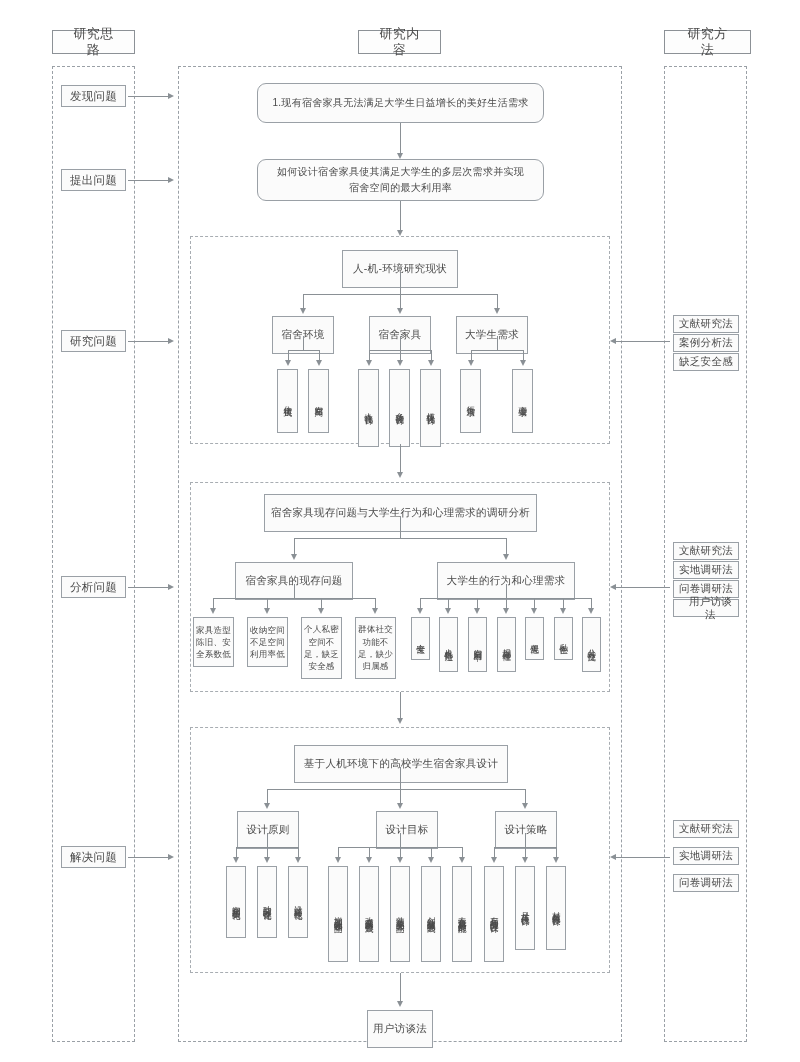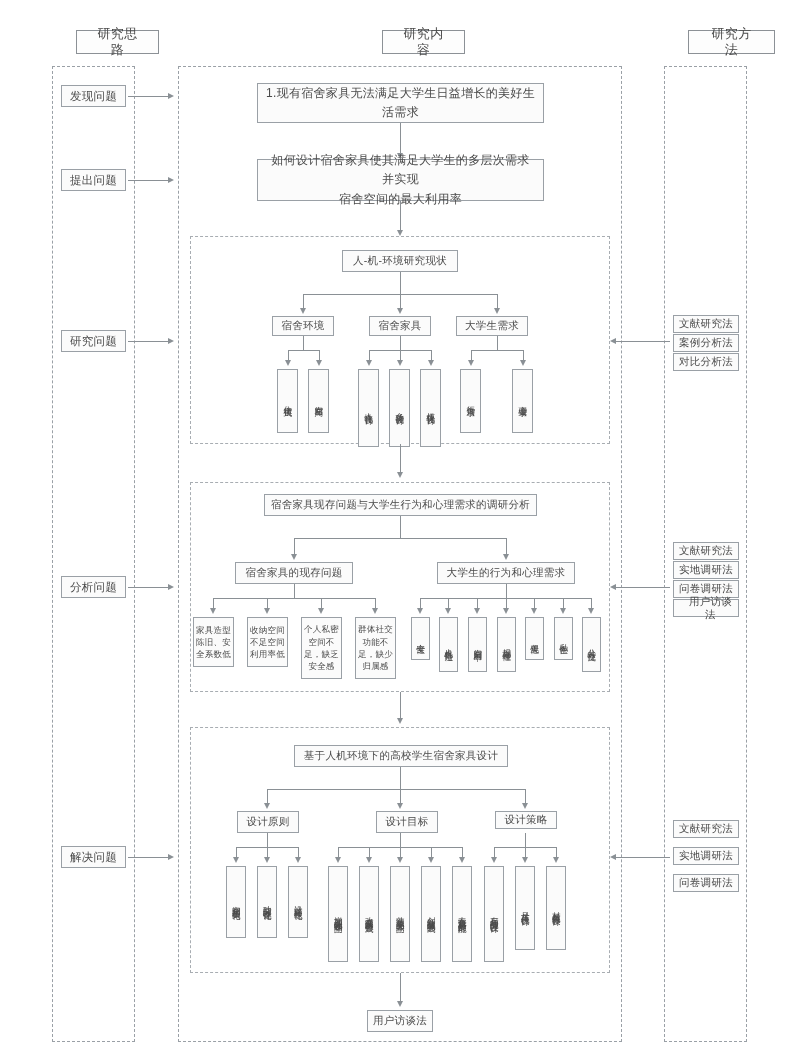--- a/index.html
+++ b/index.html
@@ -33,21 +33,20 @@
     line-height: 1.25;
     letter-spacing: .3px;
   }
 
   
   .colhead {
     font-size: 13px;
     padding: 3px 20px;
     border: 1px solid #8c9196;
     background: #fdfdfd;
-    margin-left: 24px;
   }
 
   
   .lane {
     position: absolute;
     box-sizing: border-box;
     border: 1px dashed #9aa0a6;
     background: transparent;
   }
   .lane.inner { border: 1px dashed #a8adb2; }
@@ -71,29 +70,30 @@
     font-size: 8.5px;
     line-height: 1.35;
     letter-spacing: 1px;
     padding: 3px 1px;
     background: #fbfbfb;
   }
 
   
   .hbox {
     font-size: 10.5px;
-    padding: 2px 4px;
+    padding: 18px 4px;
   }
 
   
   .stmt {
-    font-size: 12px;
+    font-size: 10px;
     line-height: 1.6;
     padding: 5px 8px;
     flex-direction: column;
+    border-radius: 9px;
   }
 
   
   .mbox {
     font-size: 8.5px;
     line-height: 1.45;
     padding: 3px 2px;
     flex-direction: column;
     letter-spacing: .2px;
   }
@@ -350,21 +350,21 @@
   <div class="bx vbox" style="left:515px; top:866px; width:20px; height:84px;">尺寸与人机设计</div>
   <div class="bx vbox" style="left:546px; top:866px; width:20px; height:84px;">材质与色彩设计</div>
 
   <div class="ln lnv" style="left:400px; top:973px; height:30px;"></div>
   <div class="arrow-d" style="left:396.5px; top:1001px;"></div>
 
   <div class="bx hbox" style="left:367px; top:1010px; width:66px; height:22px;">用户访谈法</div>
 
   <div class="bx method" style="left:673px; top:315px; width:66px; height:18px;">文献研究法</div>
   <div class="bx method" style="left:673px; top:334px; width:66px; height:18px;">案例分析法</div>
-  <div class="bx method" style="left:673px; top:353px; width:66px; height:18px;">对比分析法</div>
+  <div class="bx method" style="left:673px; top:353px; width:66px; height:18px;">缺乏安全感</div>
   <div class="ln lnh" style="left:614px; top:341px; width:56px;"></div>
   <div class="arrow-l" style="left:610px; top:337.5px;"></div>
 
   <div class="bx method" style="left:673px; top:542px; width:66px; height:18px;">文献研究法</div>
   <div class="bx method" style="left:673px; top:561px; width:66px; height:18px;">实地调研法</div>
   <div class="bx method" style="left:673px; top:580px; width:66px; height:18px;">问卷调研法</div>
   <div class="bx method" style="left:673px; top:599px; width:66px; height:18px;padding-left:13px;">用户访谈法</div>
   <div class="ln lnh" style="left:614px; top:587px; width:56px;"></div>
   <div class="arrow-l" style="left:610px; top:583.5px;"></div>
 

